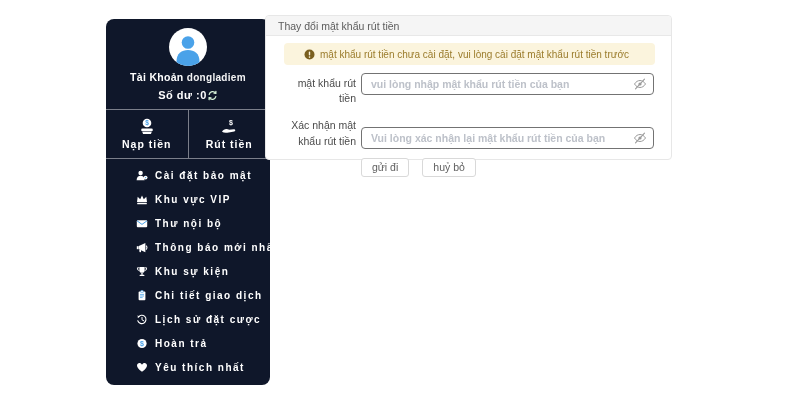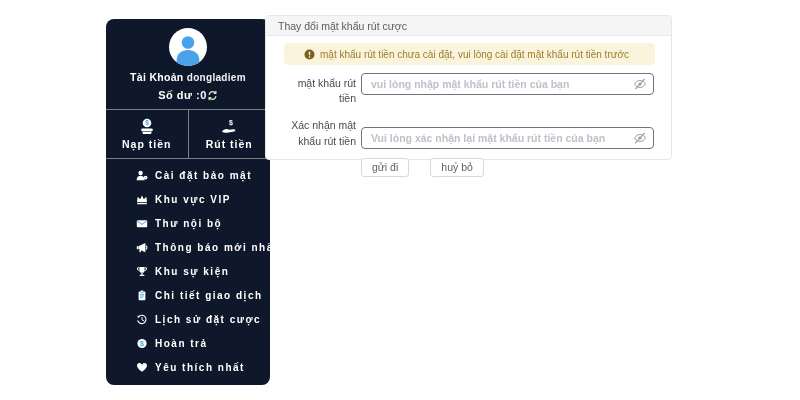--- a/index.html
+++ b/index.html
@@ -51,21 +51,21 @@
   }
   .f-input-wrap { flex:1; margin-left:5px; position:relative; }
   .f-input {
     width:100%; height:22px; border:1px solid #737373; border-radius:4px;
     padding:0 26px 0 9px; font-size:10.5px; color:#333; outline:none;
     font-family:"Liberation Sans", sans-serif;
     font-weight:bold;
   }
   .f-input::placeholder { color:#bdc1c9; }
   .eye-btn { position:absolute; right:7px; top:5px; width:14px; height:12px; cursor:pointer; }
-  .btn-row { display:flex; gap:21px; margin:9px 0 0 95px; }
+  .btn-row { display:flex; gap:13px; margin:9px 0 0 95px; }
   .btn {
     background:#fff; border:1px solid #d9d9d9; border-radius:3px; cursor:pointer;
     font-size:10.5px; color:#5f5f5f; padding:3px 10px; height:19px; line-height:1;
     font-family:"Liberation Sans", sans-serif;
   }
   svg { display:block; }
 </style>
 </head>
 <body>
 
@@ -234,21 +234,21 @@
         </span>
         <span class="lbl">Yêu thích nhất</span>
       </div>
 
     </div>
   </div>
 
   <div class="panel">
 
     <div class="panel-header">
-      <span>Thay đổi mật khẩu rút cược</span>
+      <span>Thay đổi mật khẩu rút tiền</span>
     </div>
 
     <div class="alert">
       <span>
         <svg width="11" height="11" viewBox="0 0 11 11">
           <circle cx="5.5" cy="5.5" r="5" fill="#7a5f1f"></circle>
           <rect x="4.8" y="2.4" width="1.4" height="4" rx="0.7" fill="#fbf4dd"></rect>
           <circle cx="5.5" cy="8.1" r="0.8" fill="#fbf4dd"></circle>
         </svg>
       </span>

